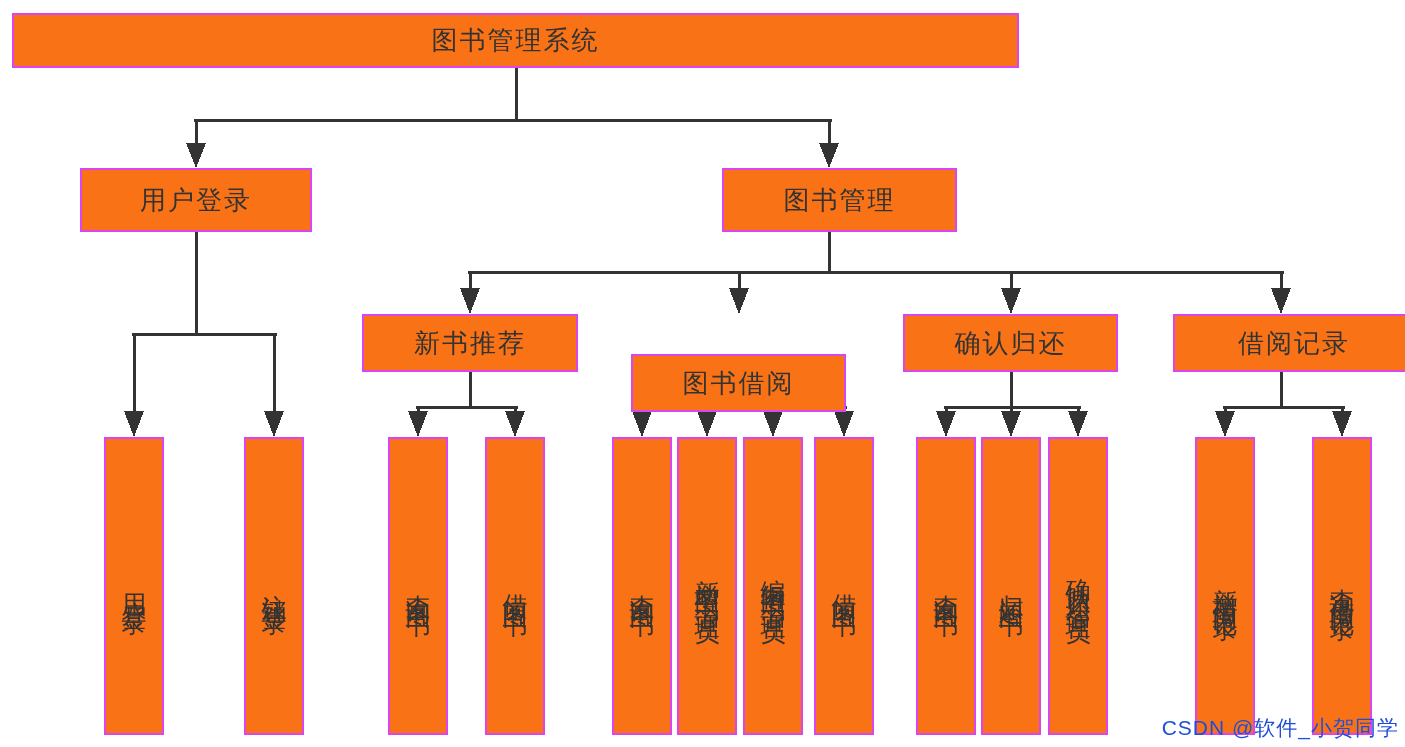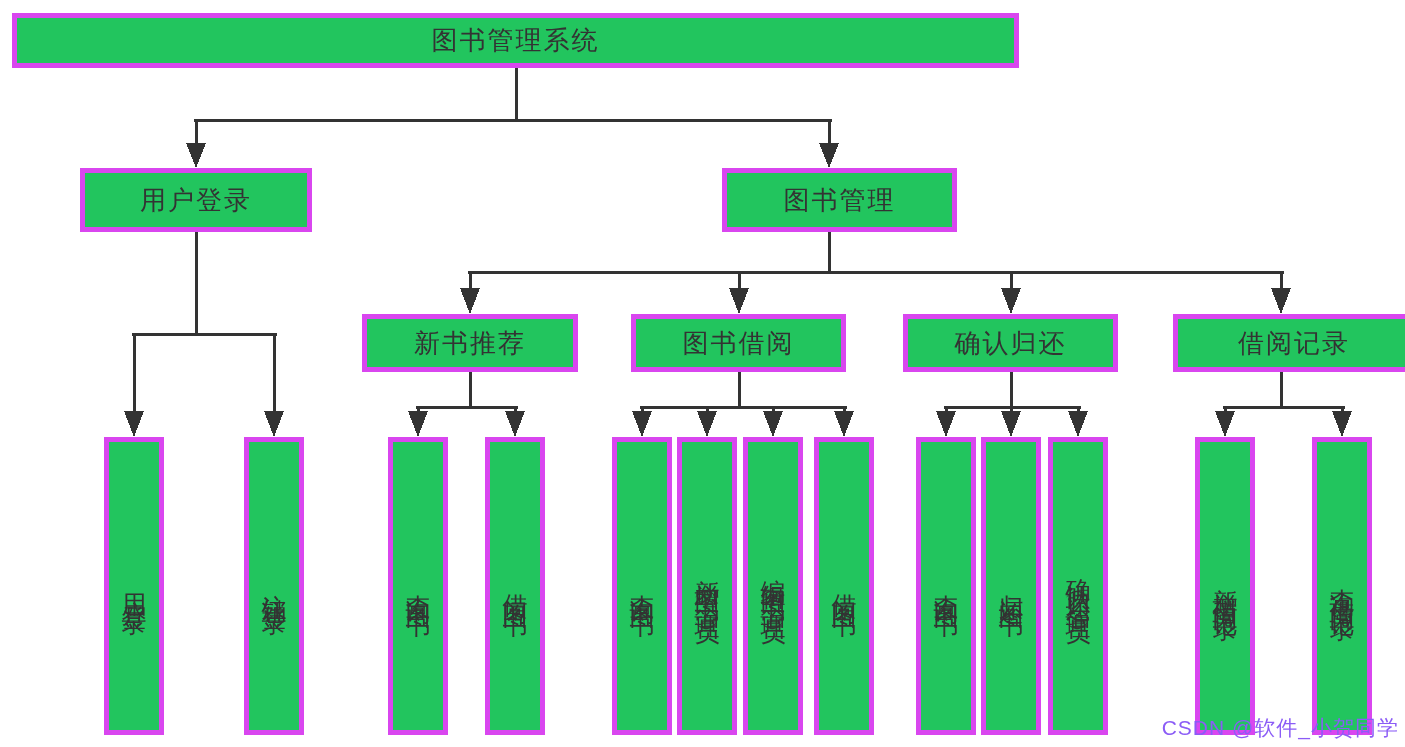--- a/index.html
+++ b/index.html
@@ -6,22 +6,22 @@
   #canvas{
     position:relative;
     width:1405px;height:747px;
     background:#ffffff;
     font-family:"Liberation Sans","DejaVu Sans",sans-serif;
     overflow:hidden;
   }
   #edges{position:absolute;left:0;top:0;}
   .box{
     position:absolute;
-    background:#22c55e;
-    border:5px solid #d946ef;
+    background:#f97316;
+    border:2px solid #d946ef;
     box-sizing:border-box;
     display:flex;
     align-items:center;
     justify-content:center;
     color:#333333;
   }
   .hlabel{
     font-size:26px;
     letter-spacing:2px;
     white-space:nowrap;
@@ -36,21 +36,21 @@
     color:#333333;
   }
   .leaf{top:437px;height:298px;width:60px;}
   .lvl2{top:314px;height:58px;}
   #watermark{
     position:absolute;
     right:6px;
     bottom:5px;
     font-size:21px;
     letter-spacing:1px;
-    color:#8b5cf6;
+    color:#1d4ed8;
     white-space:nowrap;
   }
 </style>
 </head>
 <body>
 
 <div id="canvas">
 
   <svg id="edges" width="1405" height="747" viewBox="0 0 1405 747" shape-rendering="crispEdges">
     <g stroke="#333333" stroke-width="3" fill="none" stroke-linecap="square">
@@ -125,21 +125,21 @@
   <div class="box" style="left:80px;top:168px;width:232px;height:64px;">
     <span class="hlabel">用户登录</span>
   </div>
   <div class="box" style="left:712px;top:168px;width:235px;height:64px;margin-left:10px;">
     <span class="hlabel">图书管理</span>
   </div>
 
   <div class="box lvl2" style="left:362px;width:216px;">
     <span class="hlabel">新书推荐</span>
   </div>
-  <div class="box lvl2" style="left:631px;width:215px;">
+  <div class="box lvl2" style="left:631px;width:215px;margin-top:40px;">
     <span class="hlabel">图书借阅</span>
   </div>
   <div class="box lvl2" style="left:903px;width:215px;">
     <span class="hlabel">确认归还</span>
   </div>
   <div class="box lvl2" style="left:1173px;width:242px;">
     <span class="hlabel">借阅记录</span>
   </div>
 
   <div class="box leaf" style="left:104px;">

